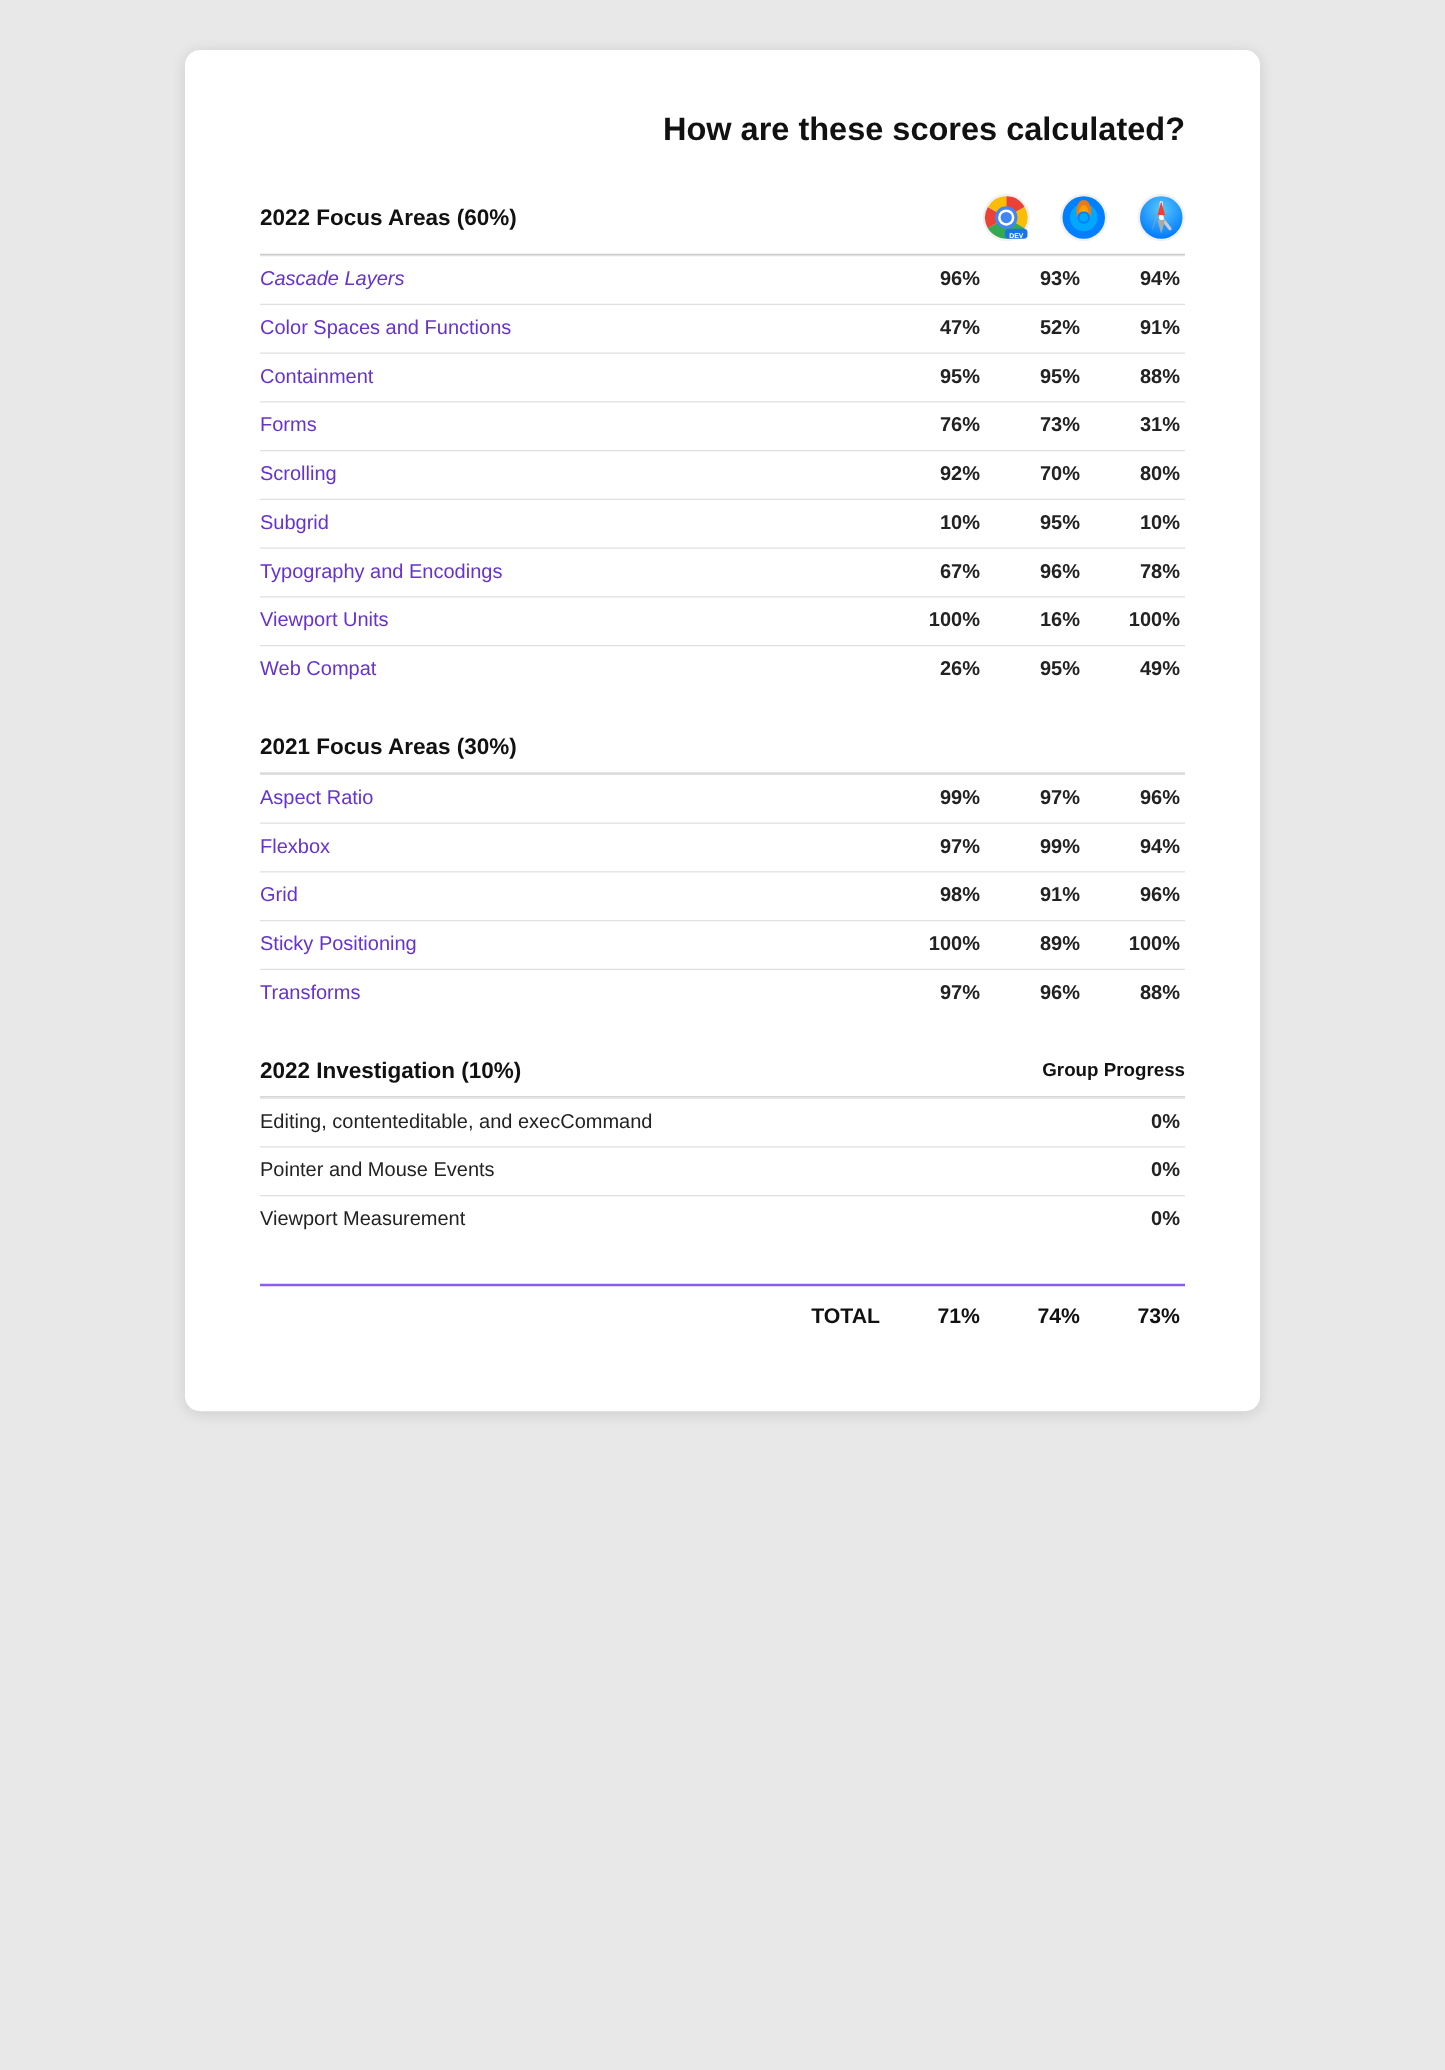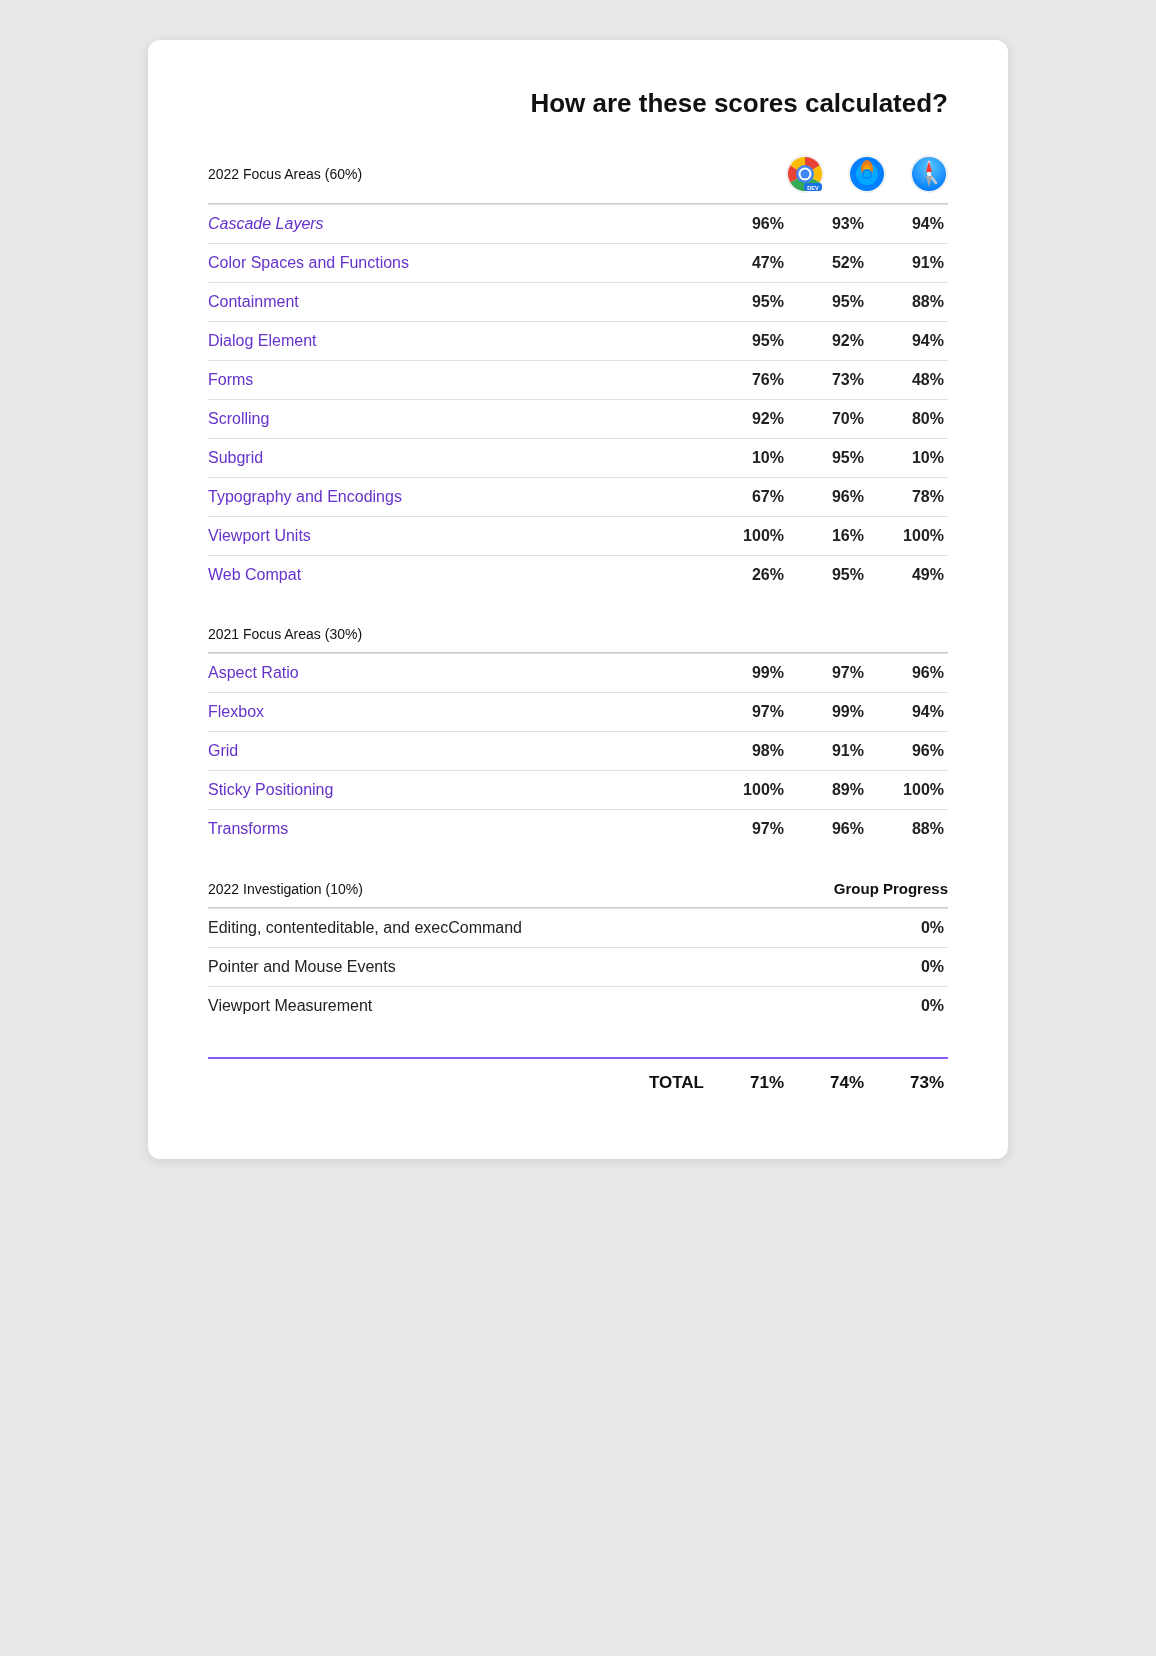--- a/index.html
+++ b/index.html
@@ -28,22 +28,22 @@
     }
     .section {
       margin-bottom: 32px;
     }
     .section-header-row {
       display: flex;
       align-items: center;
       padding-bottom: 10px;
     }
     .section-header-row .section-title {
-      font-size: 14px;
-      font-weight: 400;
+      font-size: 18px;
+      font-weight: 700;
       color: #111;
       flex: 1;
     }
     .browser-icons {
       display: flex;
       gap: 24px;
       align-items: center;
     }
     table {
       width: 100%;
@@ -170,30 +170,24 @@
     <td class="val">52%</td>
     <td class="val">91%</td>
   </tr>
           <tr>
     <td style="cursor:pointer;">Containment</td>
     <td class="val">95%</td>
     <td class="val">95%</td>
     <td class="val">88%</td>
   </tr>
           <tr>
-    <td style="cursor:pointer;">Dialog Element</td>
-    <td class="val">95%</td>
-    <td class="val">92%</td>
-    <td class="val">94%</td>
-  </tr>
-          <tr>
     <td style="cursor:pointer;">Forms</td>
     <td class="val">76%</td>
     <td class="val">73%</td>
-    <td class="val">48%</td>
+    <td class="val">31%</td>
   </tr>
           <tr>
     <td style="cursor:pointer;">Scrolling</td>
     <td class="val">92%</td>
     <td class="val">70%</td>
     <td class="val">80%</td>
   </tr>
           <tr>
     <td style="cursor:pointer;">Subgrid</td>
     <td class="val">10%</td>

